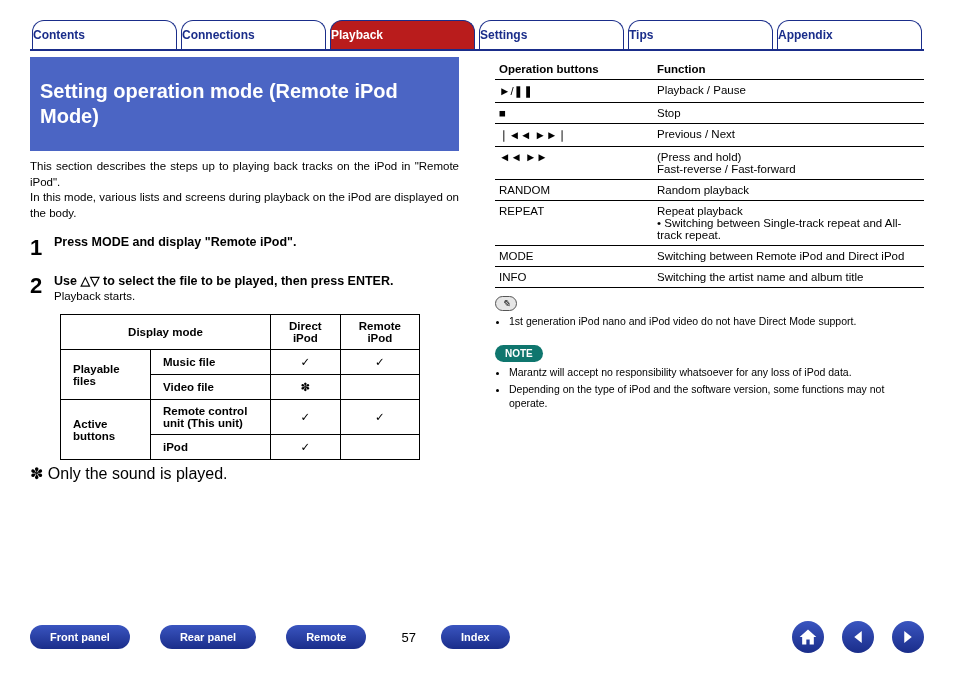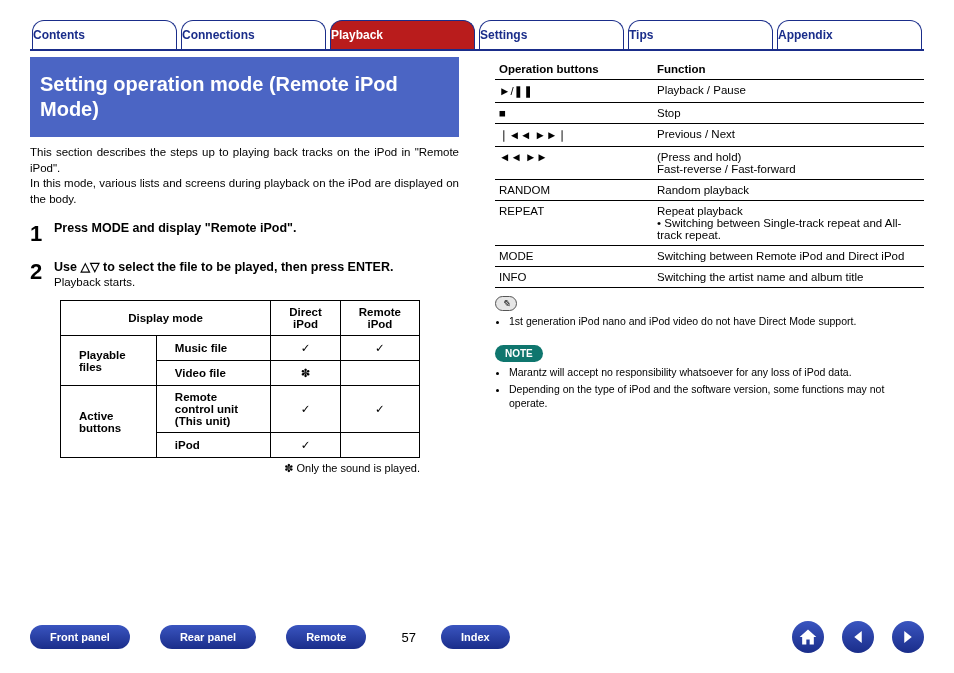--- a/index.html
+++ b/index.html
@@ -46,21 +46,21 @@
     margin-top: 0;
   }
   .col {
     width: 430px;
   }
   .heading {
     background: #4b65c4;
     color: #fff;
     font-size: 20px;
     font-weight: bold;
-    padding: 15px 10px;
+    padding: 22px 10px;
     margin: 6px 0 8px 0;
     line-height: 1.25;
   }
   .intro {
     font-size: 11.5px;
     line-height: 1.35;
     text-align: justify;
   }
   .steps {
     margin-top: 14px;
@@ -86,40 +86,40 @@
     margin-top: 2px;
   }
   table.mode {
     border-collapse: collapse;
     margin-left: 30px;
     margin-top: 6px;
     width: 360px;
   }
   table.mode th, table.mode td {
     border: 1px solid #000;
-    padding: 5px 18px;
+    padding: 5px 12px;
     font-size: 11.5px;
     text-align: center;
   }
   table.mode th {
     font-weight: bold;
   }
   table.mode .rowhdr {
     text-align: left;
     font-weight: bold;
     width: 65px;
   }
   table.mode .filetype {
     text-align: left;
     font-weight: bold;
     width: 95px;
   }
   .tablenote {
-    font-size: 11px;
-    text-align: right;
+    font-size: 16px;
+    text-align: left;
     width: 390px;
     margin-top: 4px;
   }
   table.ops {
     border-collapse: collapse;
     width: 100%;
     margin-top: 8px;
   }
   table.ops td, table.ops th {
     border-bottom: 1px solid #000;

